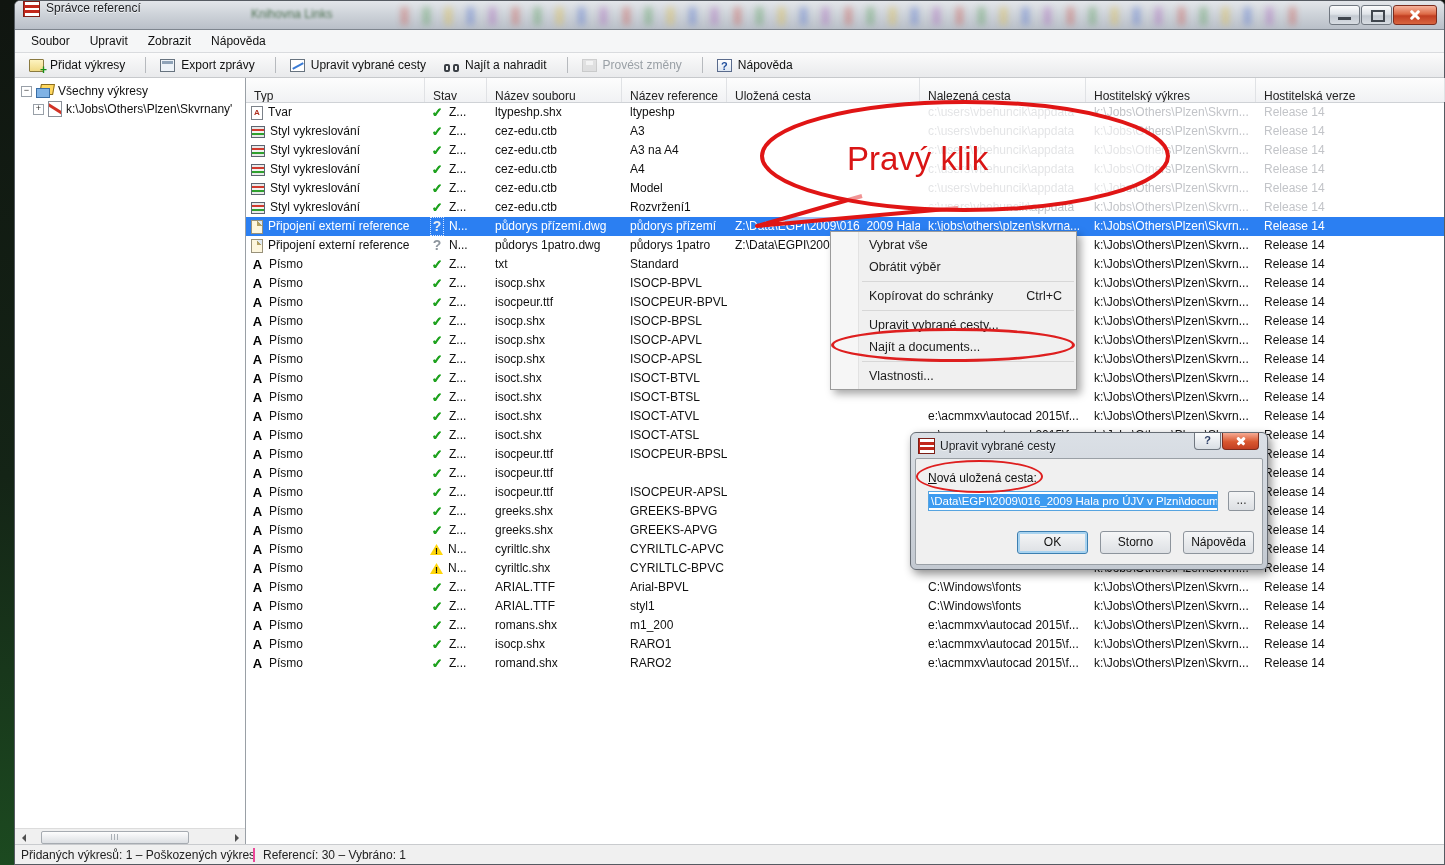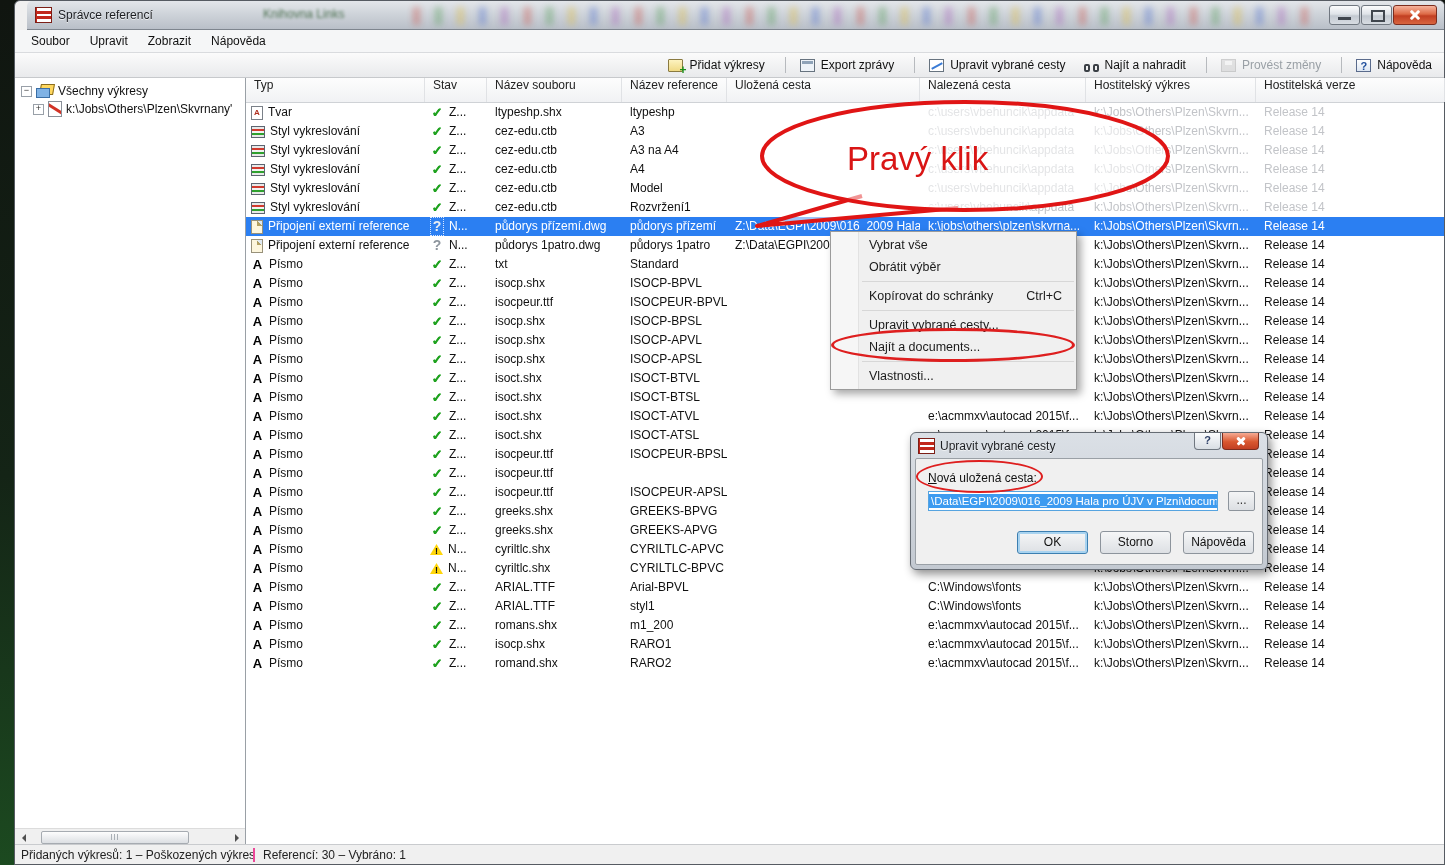--- a/index.html
+++ b/index.html
@@ -6,42 +6,42 @@
   #screen{position:relative;width:1445px;height:865px;overflow:hidden;
     font-family:"Liberation Sans",sans-serif;font-size:12px;color:#111;
     background:linear-gradient(180deg,#101510 0%,#14241ا6 55%,#1c4a20 100%);
     background:linear-gradient(180deg,#101510 0%,#142416 55%,#1c4a20 100%);}
   
   .window{position:absolute;left:14px;top:0;width:1431px;height:865px;
     background:#f0f0f0;border:1px solid #565b62;border-radius:6px 6px 0 0;
     display:flex;flex-direction:column;box-sizing:border-box;}
   .titlebar{position:relative;height:28px;flex:none;border-radius:5px 5px 0 0;
     background:linear-gradient(180deg,#e3e6ea 0%,#cfd4da 45%,#b9bfc8 100%);
-    border-bottom:1px solid #7e858e;display:flex;align-items:center;overflow:hidden;margin-left:12px;}
+    border-bottom:1px solid #7e858e;display:flex;overflow:hidden;}
   .tb-blur{position:absolute;left:370px;top:6px;width:920px;height:18px;filter:blur(3px);opacity:.75;
     background:repeating-linear-gradient(90deg,transparent 0 16px,rgba(204,70,60,.5) 16px 23px,transparent 23px 38px,rgba(70,150,70,.5) 38px 45px,transparent 45px 60px,rgba(225,185,45,.5) 60px 67px,transparent 67px 82px,rgba(65,100,205,.5) 82px 89px,transparent 89px 104px,rgba(160,70,180,.45) 104px 111px);}
   .bg-hint{position:absolute;left:236px;top:6px;color:#37603a;filter:blur(1.4px);opacity:.85;font-size:12px;}
   .app-ico{width:15px;height:14px;margin:0 6px 0 8px;flex:none;border:1px solid #7c1f17;
     background:linear-gradient(180deg,#fff 0 3px,#c2271b 3px 6px,#fff 6px 8px,#c2271b 8px 11px,#fff 11px 14px);
     box-shadow:inset 1px 0 0 #c2271b;}
   .title-text{font-size:12px;color:#1c1e22;text-shadow:0 1px 0 rgba(255,255,255,.7);}
   .winbtns{position:absolute;right:7px;top:4px;display:flex;gap:1px;}
   .wbtn{width:29px;height:18px;border:1px solid #707780;border-radius:3px;position:relative;
     background:linear-gradient(180deg,#fbfcfd 0%,#dfe3e8 45%,#c3c9d1 55%,#d7dce2 100%);}
   .wbtn-close{width:42px;background:linear-gradient(180deg,#f6b39d 0%,#dd6a46 45%,#c23f22 55%,#d8643f 100%);border-color:#7c2d1e;}
   .wbtn-min::after{content:"";position:absolute;left:8px;right:8px;bottom:4px;height:3px;background:#40464e;}
   .wbtn-max::after{content:"";position:absolute;left:9px;top:4px;width:10px;height:8px;border:2px solid #40464e;}
   .wbtn-close::before,.wbtn-close::after{content:"";position:absolute;left:50%;top:50%;width:12px;height:3px;background:#fff;border-radius:1px;}
   .wbtn-close::before{transform:translate(-50%,-50%) rotate(45deg);}
   .wbtn-close::after{transform:translate(-50%,-50%) rotate(-45deg);}
   
   .menubar{height:22px;flex:none;background:#f5f6f7;border-bottom:1px solid #d9dbde;display:flex;align-items:center;padding-left:6px;}
   .mb-item{padding:3px 10px;color:#111;}
   
-  .toolbar{height:24px;flex:none;background:linear-gradient(180deg,#fbfbfb,#e9eaec);border-bottom:1px solid #c7c9cc;display:flex;align-items:center;padding-left:8px;justify-content:flex-end;}
+  .toolbar{height:24px;flex:none;background:linear-gradient(180deg,#fbfbfb,#e9eaec);border-bottom:1px solid #c7c9cc;display:flex;align-items:center;padding-left:8px;}
   .tb-btn{display:flex;align-items:center;padding:2px 12px 2px 6px;color:#111;white-space:nowrap;}
   .tb-btn.disabled{color:#9aa0a6;}
   .tb-sep{width:1px;height:16px;background:#b7babe;margin:0 8px;flex:none;}
   .tb-ico{display:inline-block;width:15px;height:13px;position:relative;margin-right:6px;flex:none;box-sizing:border-box;}
   .ico-add{border:1px solid #8a7a40;background:linear-gradient(#fdf3c0,#f0da85);border-radius:1px;}
   .ico-add::after{content:"+";position:absolute;right:-4px;bottom:-6px;color:#188f18;font-weight:900;font-size:12px;}
   .ico-export{border:1px solid #67737f;background:#eef3f8;}
   .ico-export::before{content:"";position:absolute;left:1px;right:1px;top:1px;height:3px;background:#8fa3b8;}
   .ico-edit{border:1px solid #67737f;background:#fff;}
   .ico-edit::after{content:"";position:absolute;left:1px;top:5px;width:12px;height:2px;background:#3a7bd5;transform:rotate(-28deg);}
@@ -67,21 +67,21 @@
   .harrow{width:16px;height:15px;position:relative;flex:none;}
   .harrow::after{content:"";position:absolute;left:6px;top:5px;border:4px solid transparent;}
   .harrow.left::after{border-right-color:#505050;left:3px;}
   .harrow.right::after{border-left-color:#505050;}
   .hthumb{position:absolute;left:26px;width:146px;top:2px;height:11px;background:linear-gradient(180deg,#fdfdfd,#dcdfe3);border:1px solid #a6abb1;border-radius:2px;}
   .hthumb::after{content:"";position:absolute;left:50%;top:2px;width:8px;height:6px;transform:translateX(-50%);
     background:repeating-linear-gradient(90deg,#aab0b6 0 1px,transparent 1px 3px);}
   
   .tablewrap{flex:1;background:#fff;display:flex;flex-direction:column;min-width:0;}
   .thead{display:flex;height:25px;flex:none;background:linear-gradient(180deg,#fdfdfd,#f1f2f4);border-bottom:1px solid #cfd2d6;box-sizing:border-box;}
-  .th{box-sizing:border-box;padding:0 0 0 8px;border-right:1px solid #e0e2e5;color:#222;white-space:nowrap;overflow:hidden;flex:none;}
+  .th{box-sizing:border-box;padding:11px 0 0 8px;border-right:1px solid #e0e2e5;color:#222;white-space:nowrap;overflow:hidden;flex:none;}
   .tbody{flex:1;overflow:hidden;}
   .tr{display:flex;height:19px;line-height:19px;white-space:nowrap;}
   .td{box-sizing:border-box;padding-left:8px;overflow:hidden;flex:none;}
   .td.c0{display:flex;align-items:center;gap:5px;padding-left:5px;}
   .td.c1{display:flex;align-items:center;gap:5px;padding-left:5px;}
   .tr.sel{background:#2b7ff2;color:#fff;}
   .dim{color:#c2c4c8;}
   
   .typico{flex:none;box-sizing:border-box;}
   .ty-shx{width:12px;height:14px;background:#fff;border:1px solid #7a8088;font-size:8px;font-weight:700;color:#b03020;text-align:center;line-height:12px;}

